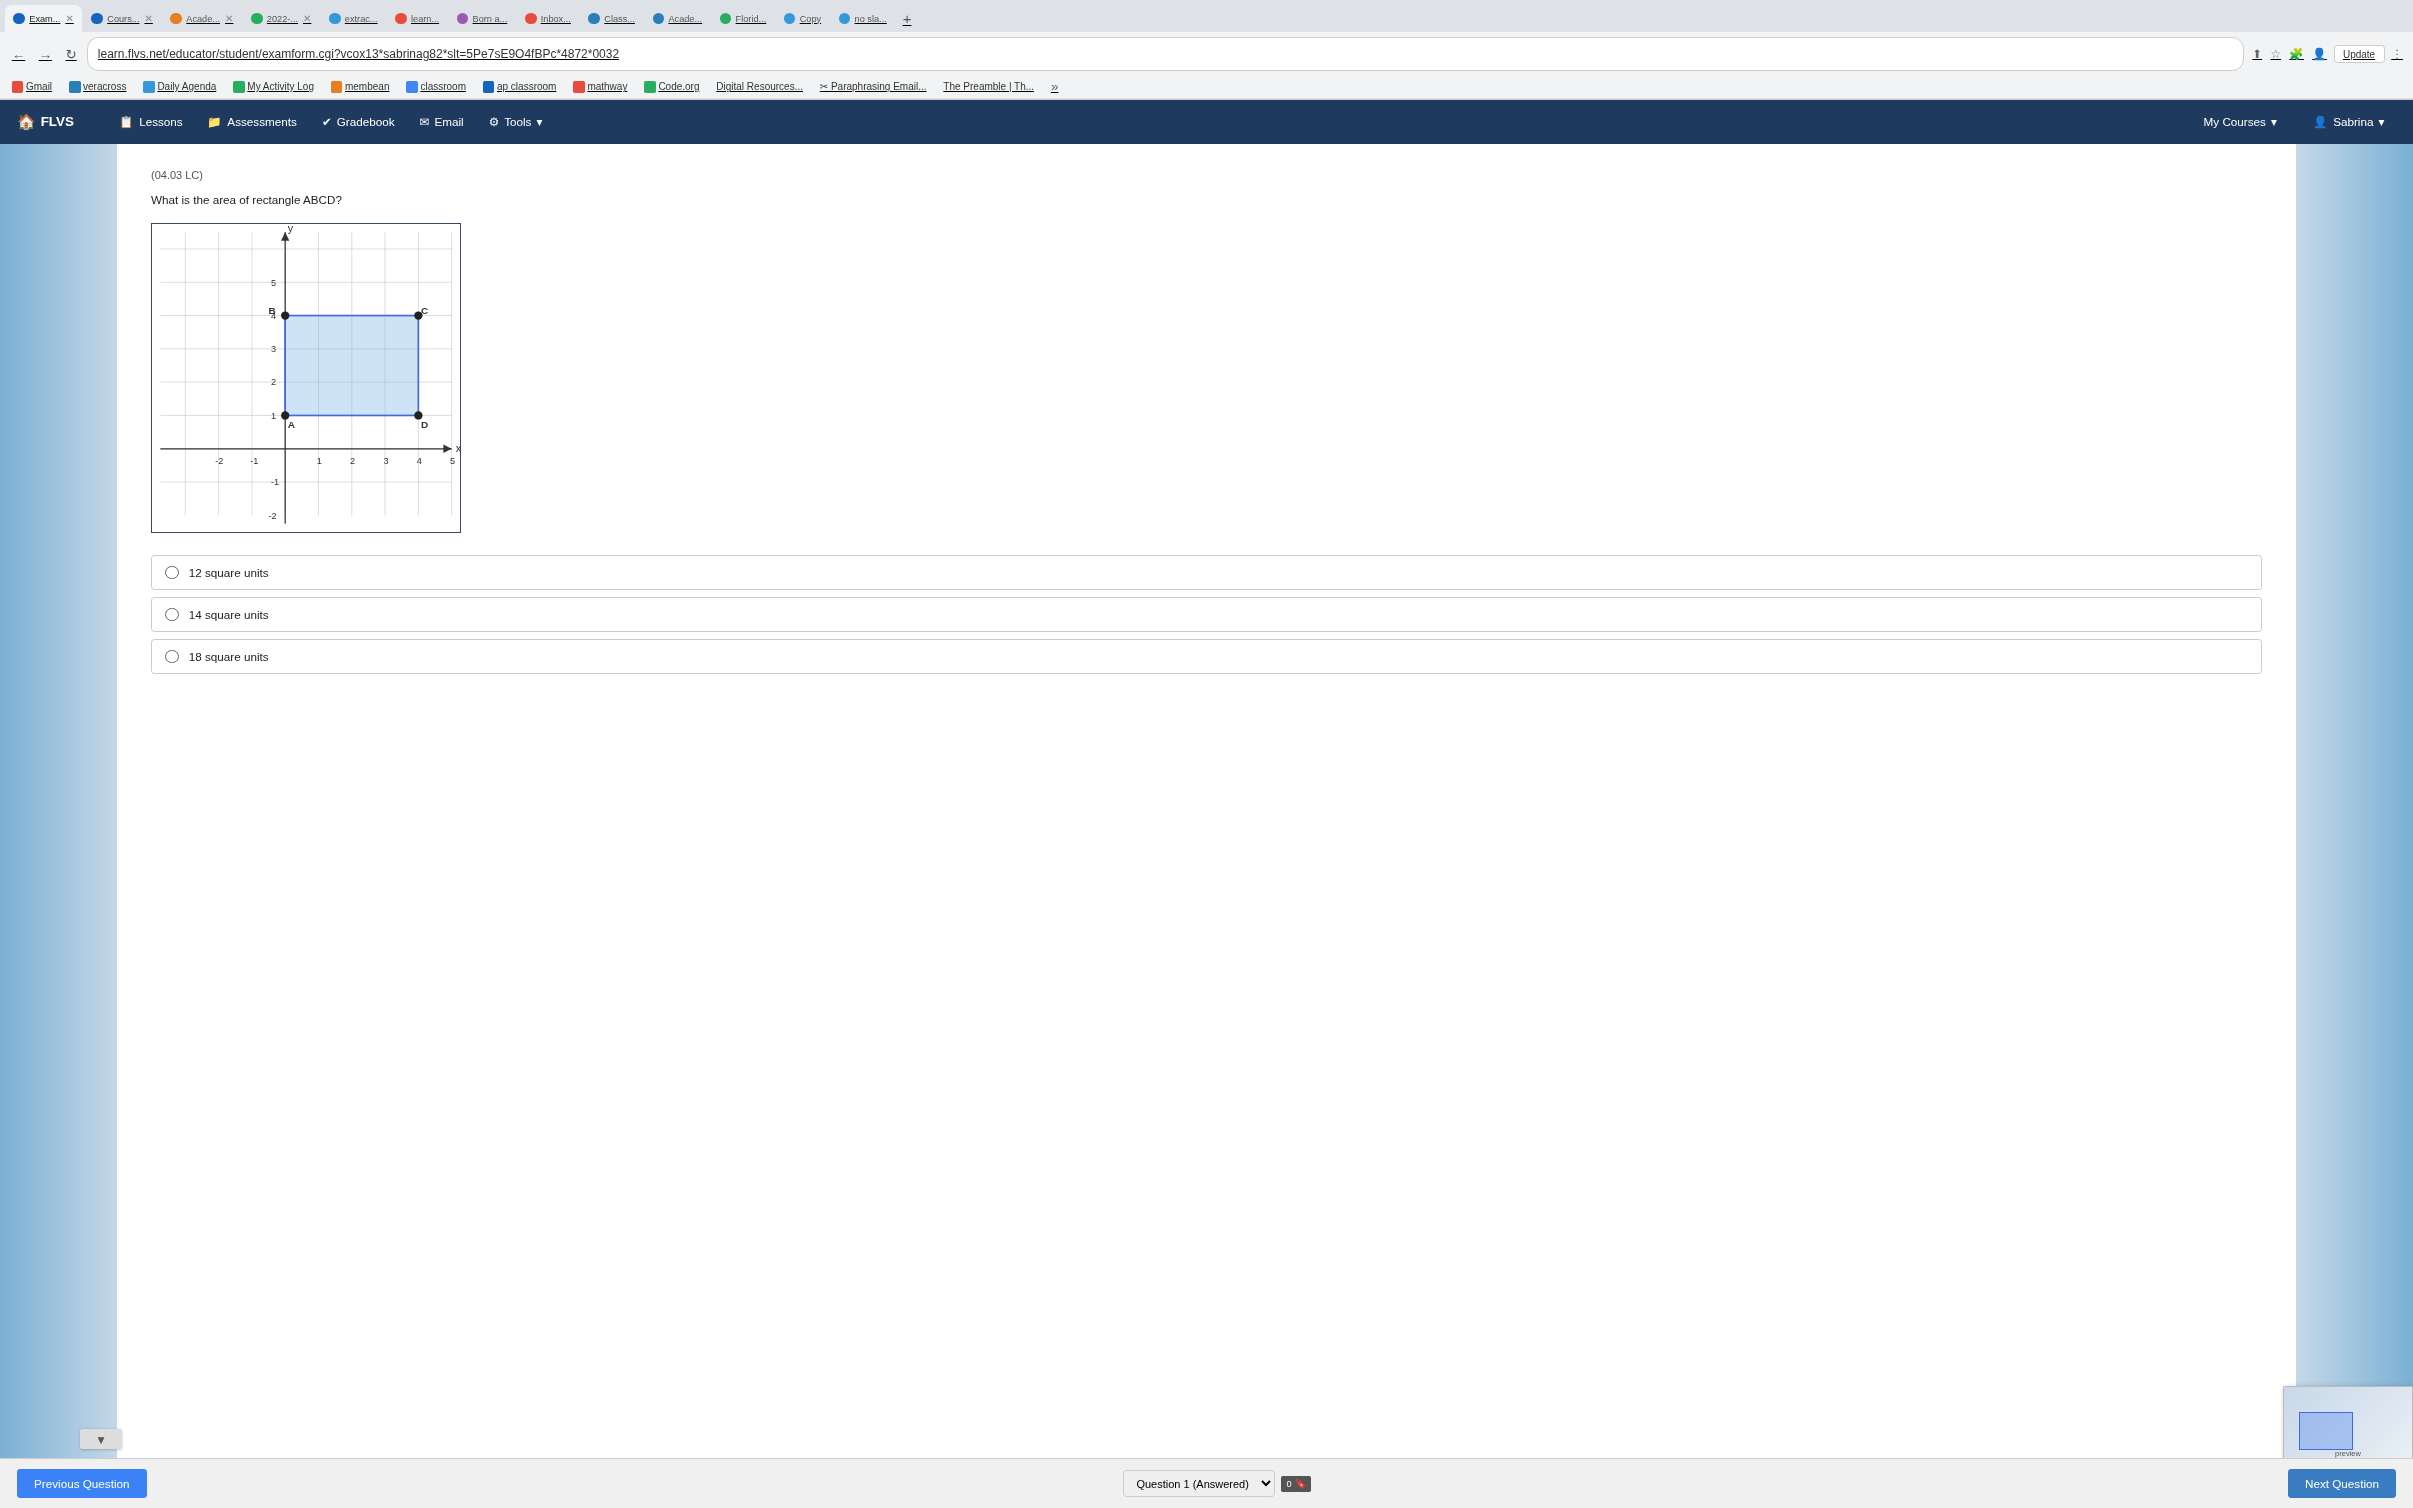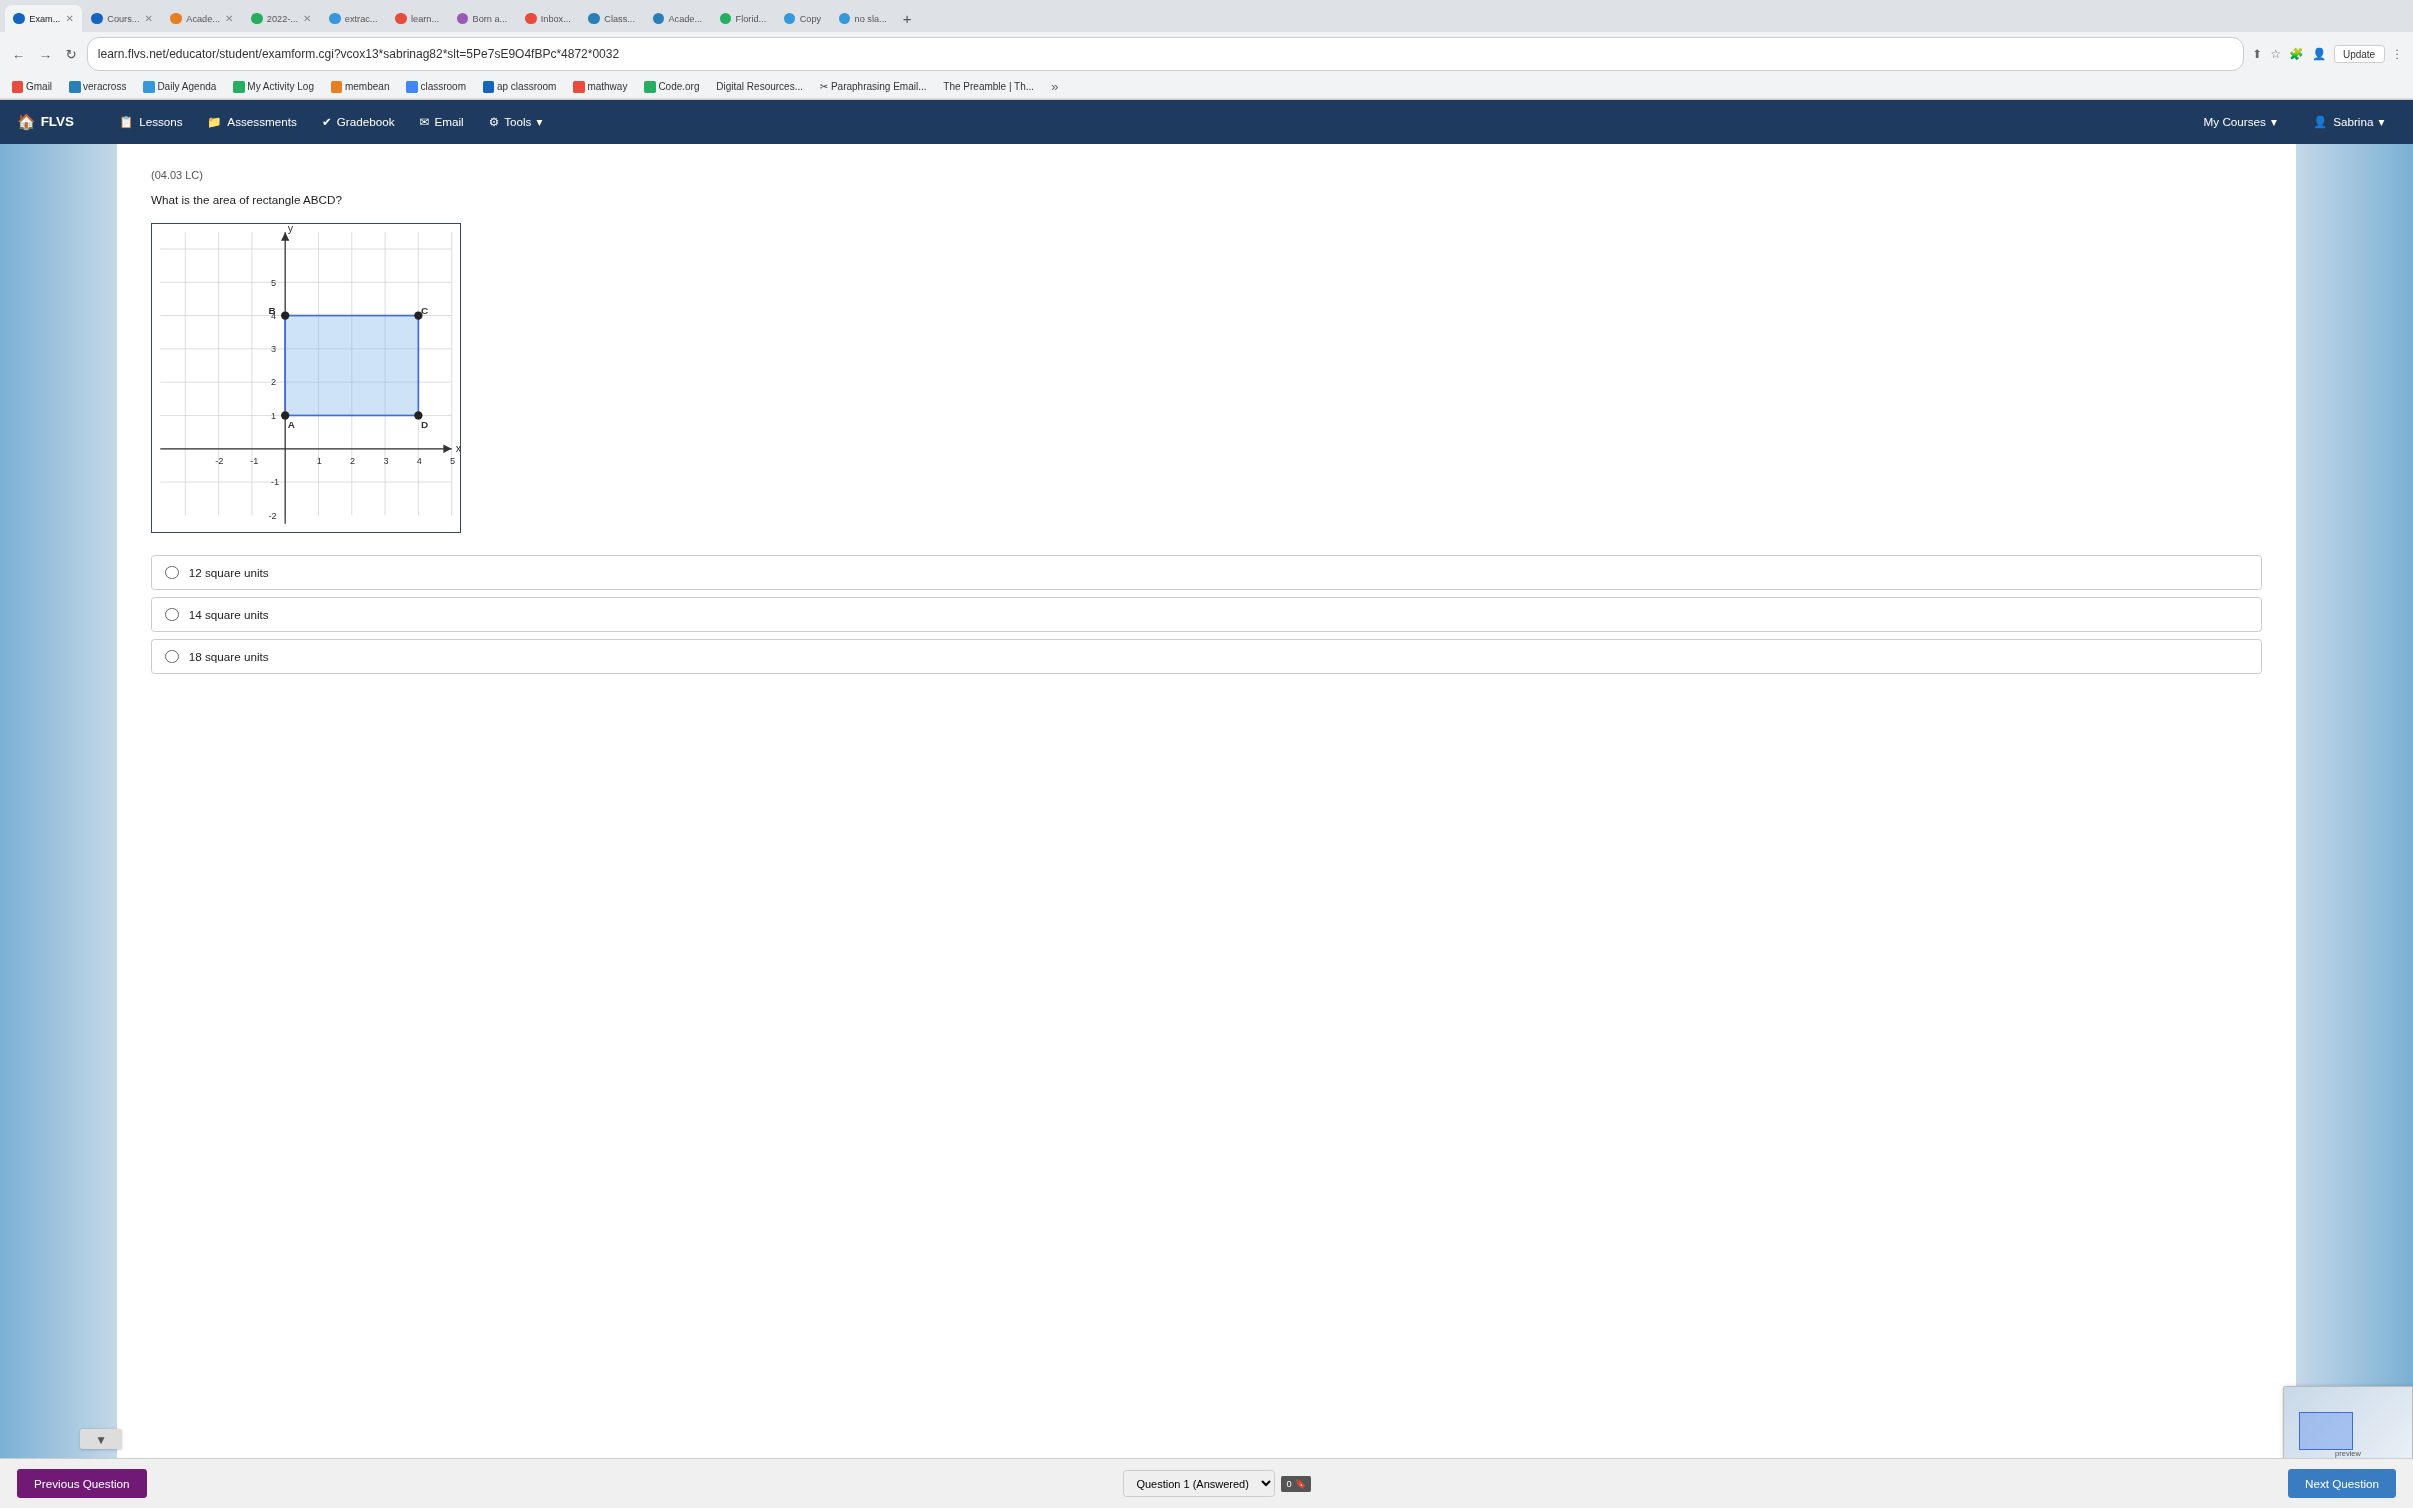--- a/index.html
+++ b/index.html
@@ -1,19 +1,19 @@
 <!DOCTYPE html>
 <html style="font-size:13.4px"><head>
   <meta charset="utf-8">
   <style>
     * { margin: 0; padding: 0; box-sizing: border-box; }
     body { font-family: Arial, sans-serif; font-size: 11.7px; background: #e8eef5; }
 
     
-    .browser-chrome { background: #3b82f6; border-bottom: 0.8px solid #ccc; }
+    .browser-chrome { background: #3b82f6; border-bottom: 0.8px solid #ccc; text-decoration: underline; }
     .tab-bar { display: flex; align-items: flex-end; padding: 5px 5px 0; background: #dee1e6; gap: 0.8px; overflow: hidden; }
     .tab { display: flex; align-items: center; padding: 5px 8.4px; border-radius: 6.7px 6.7px 0 0; font-size: 9.2px; max-width: 101px; white-space: nowrap; overflow: hidden; text-overflow: ellipsis; background: #dee1e6; color: #555; cursor: pointer; height: 27px; }
     .tab.active { background: #f1f3f4; color: #222; font-weight: 500; }
     .tab .tab-icon { width: 11.7px; height: 11.7px; border-radius: 50%; margin-right: 4.2px; flex-shrink: 0; background: #888; display: inline-block; }
     .tab .tab-close { margin-left: 5px; color: #888; font-size: 10px; flex-shrink: 0; }
     .tab-new { background: none; border: none; font-size: 15px; color: #555; padding: 3.4px 6.7px; cursor: pointer; height: 27px; display: flex; align-items: center; }
 
     .address-bar { display: flex; align-items: center; padding: 5px 8.4px; gap: 6.7px; background: #f1f3f4; }
     .nav-btn { background: none; border: none; font-size: 13.4px; color: #555; cursor: pointer; padding: 1.7px 3.4px; }
     .address-input { flex: 1; height: 23.5px; border: 0.8px solid #ccc; border-radius: 11.7px; padding: 16px 10px; font-size: 12px; background: white; color: #333; }
@@ -53,21 +53,21 @@
     .graph-container { margin-bottom: 20px; }
     .graph-svg { border: 1.7px solid #34495e; background: white; }
 
     
     .answer-choice { display: flex; align-items: center; border: 0.8px solid #ccc; border-radius: 3.4px; padding: 10px 13.4px; margin-bottom: 6.7px; cursor: pointer; background: white; }
     .radio-circle { width: 13.4px; height: 13.4px; border-radius: 50%; border: 1.7px solid #666; margin-right: 10px; flex-shrink: 0; }
     .answer-text { font-size: 11.7px; color: #222; }
 
     
     .bottom-bar { position: fixed; bottom: 0; left: 0; right: 0; background: #f0f0f0; border-top: 0.8px solid #ccc; height: 50px; display: flex; align-items: center; justify-content: space-between; padding: 0 17px; z-index: 100; }
-    .prev-btn { background: #701a75; color: white; border: none; border-radius: 3.4px; padding: 8.4px 17px; font-size: 11.7px; cursor: pointer; }
+    .prev-btn { background: #3b82f6; color: white; border: none; border-radius: 3.4px; padding: 8.4px 17px; font-size: 11.7px; cursor: pointer; }
     .next-btn { background: #3a7cc1; color: white; border: none; border-radius: 3.4px; padding: 8.4px 17px; font-size: 11.7px; cursor: pointer; }
     .question-select-wrap { display: flex; align-items: center; gap: 6.7px; }
     .question-select { padding: 5px 8.4px; border: 0.8px solid #ccc; border-radius: 3.4px; font-size: 11px; height: 27px; }
     .answered-indicator { background: #555; color: white; font-size: 9.2px; padding: 2.5px 5px; border-radius: 1.7px; display: flex; align-items: center; gap: 3.4px; }
 
     
     .left-space { background: linear-gradient(to right, #7ab0d4, #c5d8e8); }
     .right-space { background: linear-gradient(to left, #7ab0d4, #c5d8e8); }
 
     

